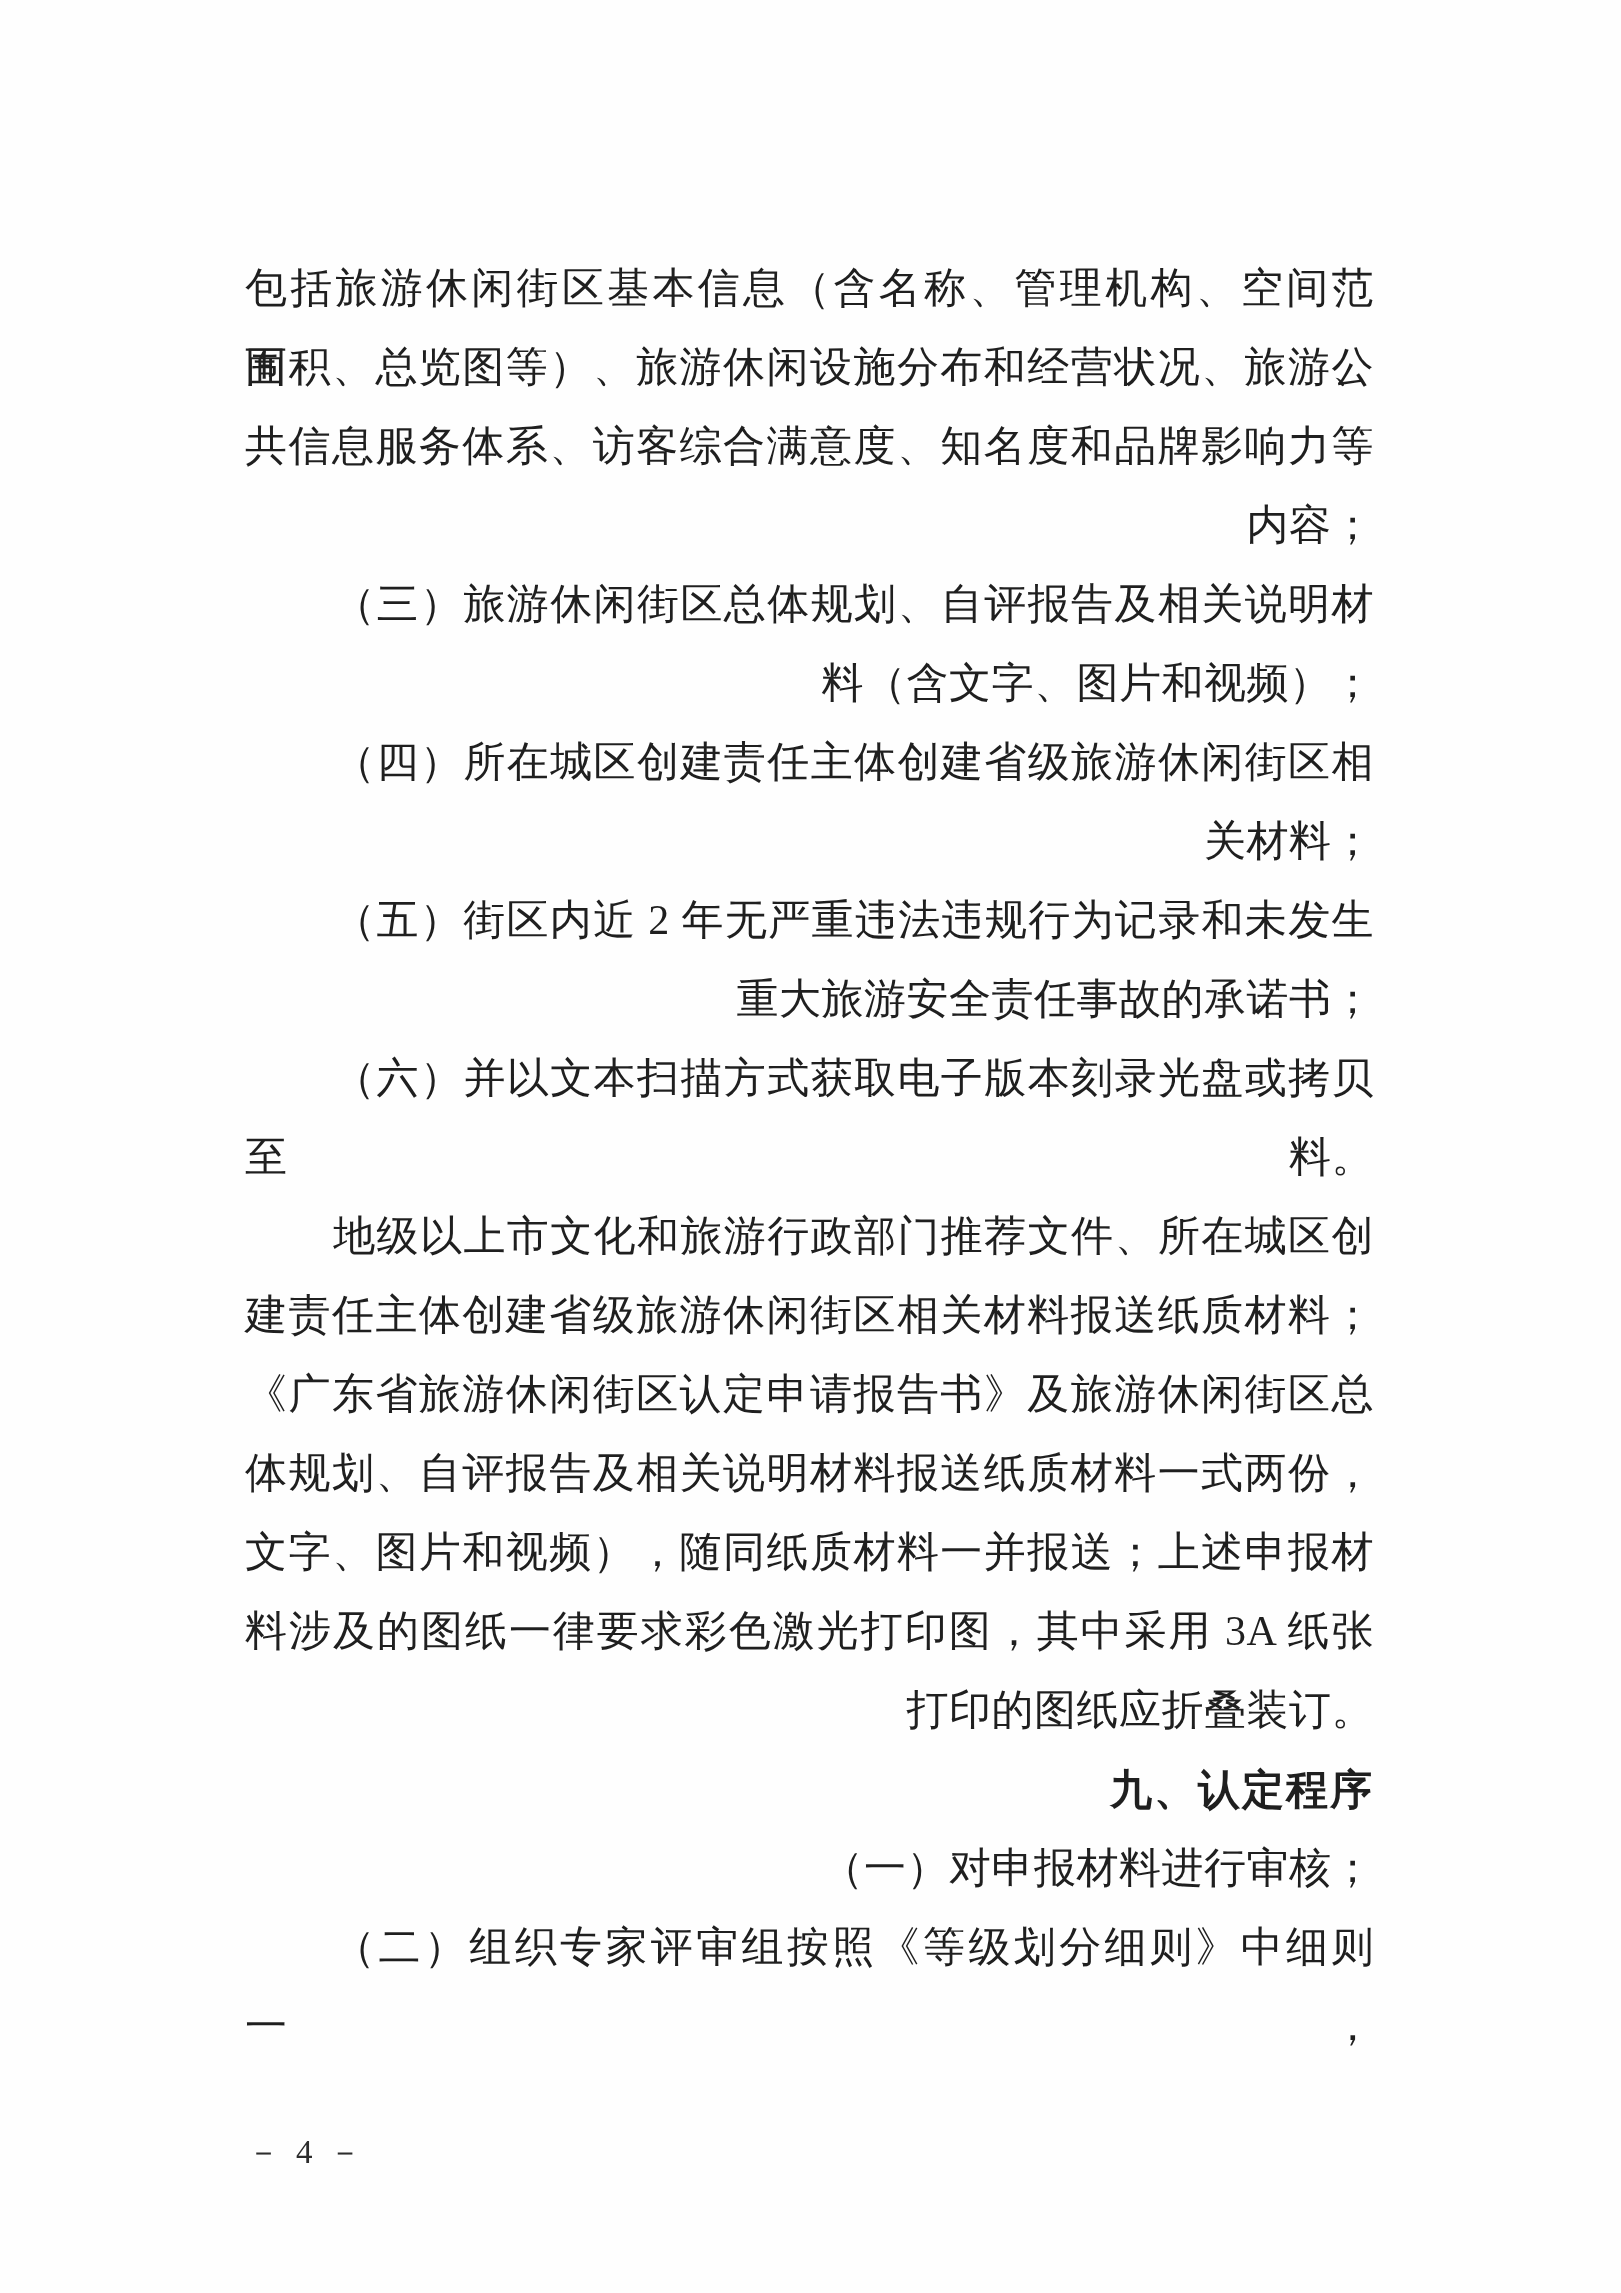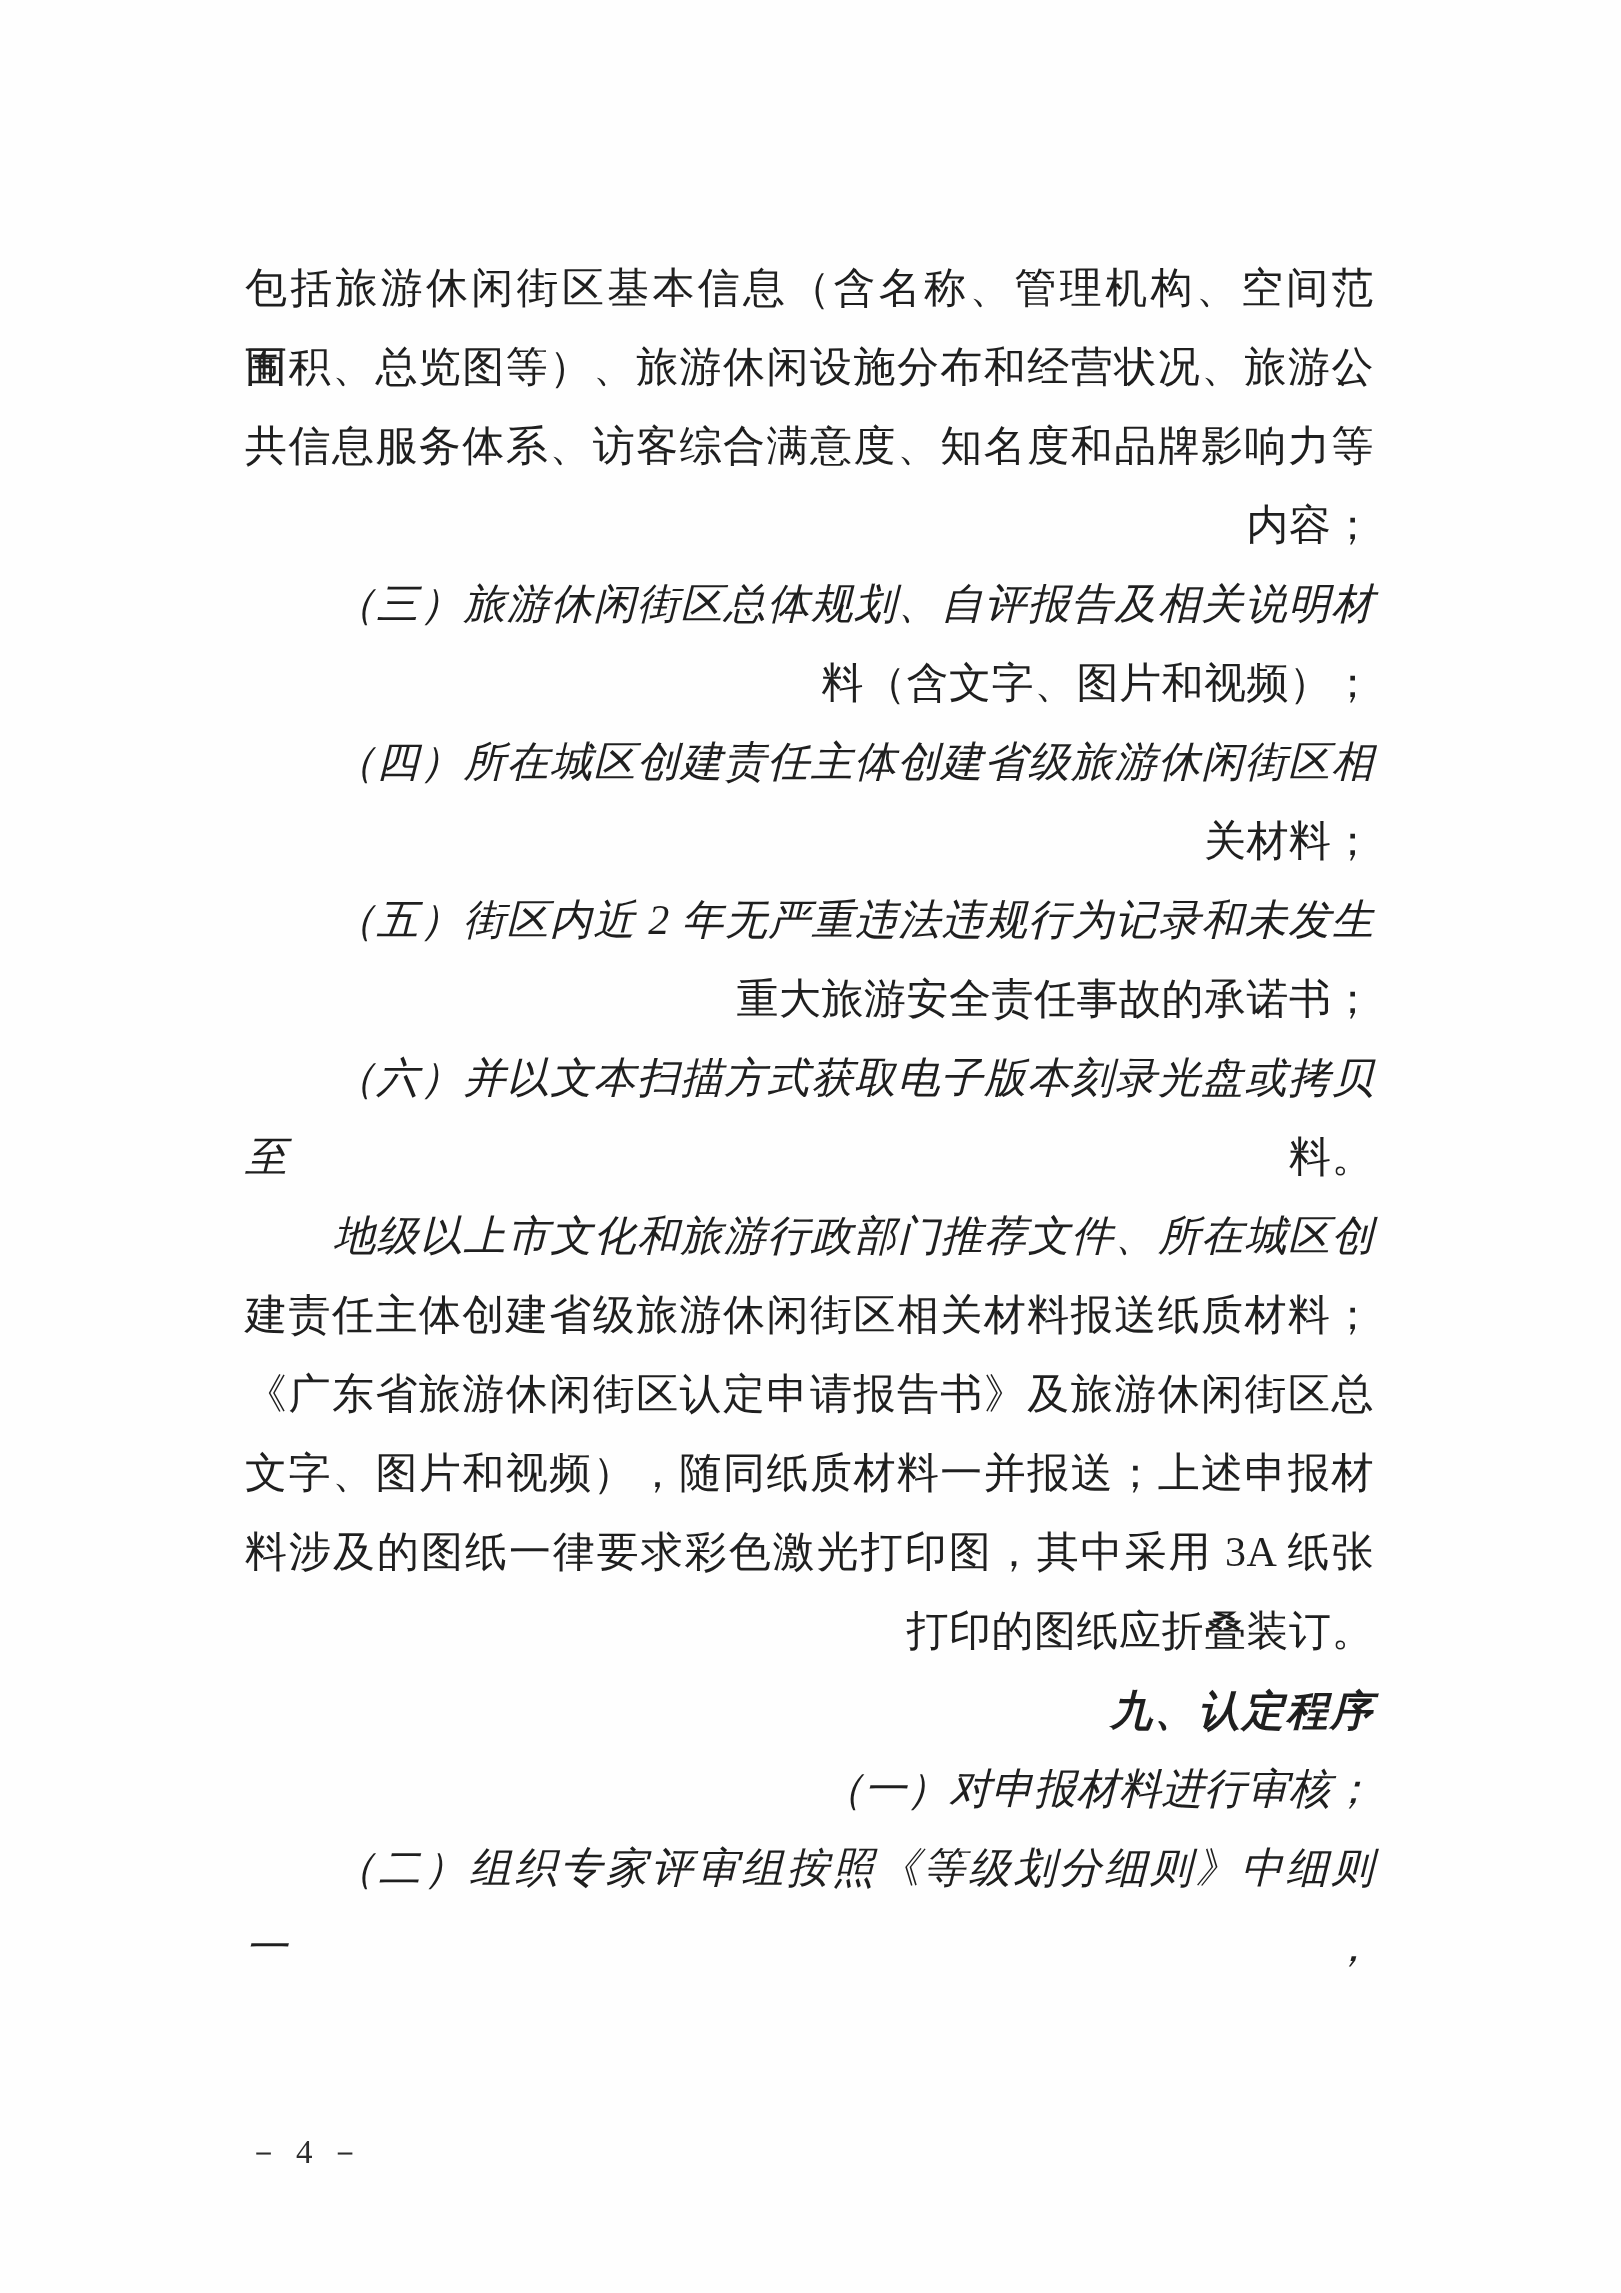--- a/index.html
+++ b/index.html
@@ -30,21 +30,20 @@
     letter-spacing: 0.5px;
   }
   
   .fill {
     text-align: justify;
     text-align-last: justify;
   }
   
   .indent {
     text-indent: 2.1em;
-    font-style: italic;
   }
   .heading {
     font-family: "Liberation Sans", "DejaVu Sans", sans-serif;
     font-weight: bold;
     letter-spacing: 2px;
   }
   .pagenum {
     position: absolute;
     left: 247px;
     top: 2129px;
@@ -67,20 +66,21 @@
     <div class="line">料（含文字、图片和视频）；</div>
     <div class="line indent fill">（四）所在城区创建责任主体创建省级旅游休闲街区相</div>
     <div class="line">关材料；</div>
     <div class="line indent fill">（五）街区内近 2 年无严重违法违规行为记录和未发生</div>
     <div class="line">重大旅游安全责任事故的承诺书；</div>
     <div class="line indent fill">（六）并以文本扫描方式获取电子版本刻录光盘或拷贝至</div>
     <div class="line">料。</div>
     <div class="line indent fill">地级以上市文化和旅游行政部门推荐文件、所在城区创</div>
     <div class="line fill">建责任主体创建省级旅游休闲街区相关材料报送纸质材料；</div>
     <div class="line fill">《广东省旅游休闲街区认定申请报告书》及旅游休闲街区总</div>
+    <div class="line fill">体规划、自评报告及相关说明材料报送纸质材料一式两份，</div>
     <div class="line fill">文字、图片和视频），随同纸质材料一并报送；上述申报材</div>
     <div class="line fill">料涉及的图纸一律要求彩色激光打印图，其中采用 3A 纸张</div>
     <div class="line">打印的图纸应折叠装订。</div>
     <div class="line indent heading">九、认定程序</div>
     <div class="line indent">（一）对申报材料进行审核；</div>
     <div class="line indent fill">（二）组织专家评审组按照《等级划分细则》中细则一，</div>
   </div>
 
   <div class="pagenum">－ 4 －</div>
 </div>

